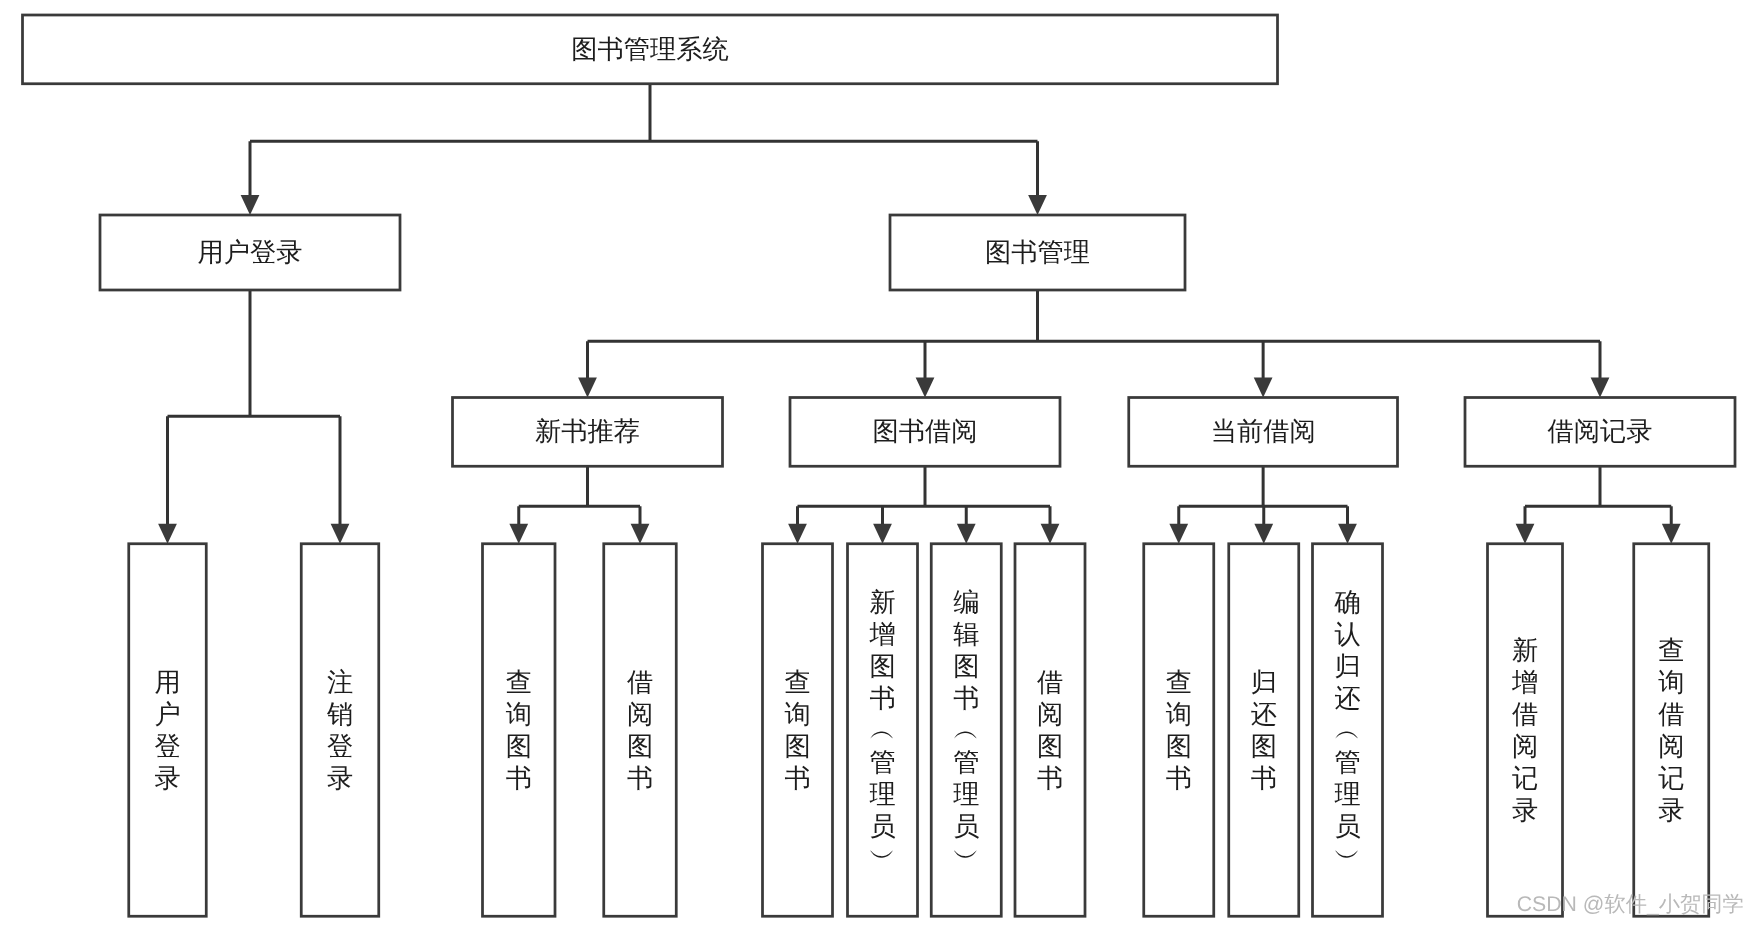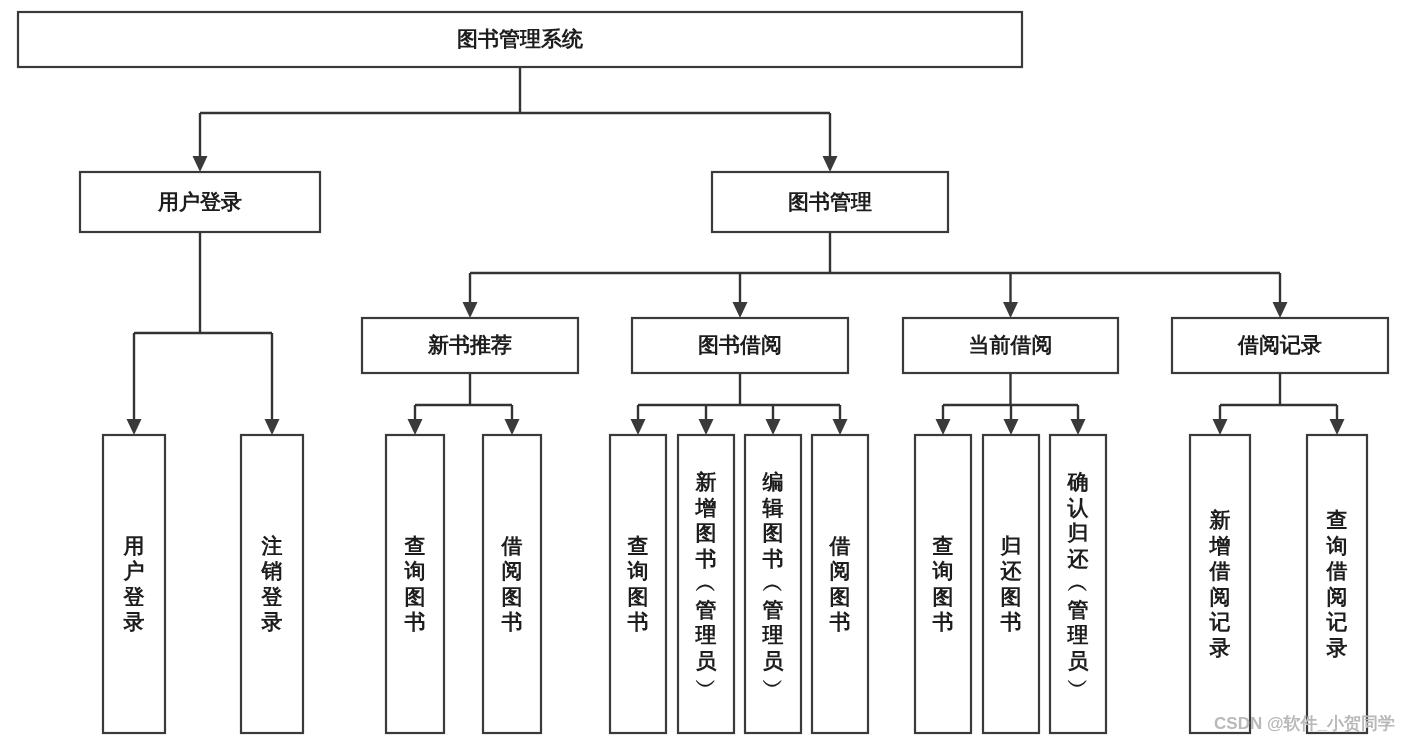--- a/index.html
+++ b/index.html
@@ -12,21 +12,20 @@
     width: 1405px;
     height: 747px;
     font-family: "Liberation Sans", "DejaVu Sans", sans-serif;
     overflow: hidden;
     position: relative;
   }
   #diagram-root {
     position: relative;
     width: 1405px;
     height: 620px;
-    font-weight: bold;
   }
   svg#tree-svg {
     position: absolute;
     top: 0;
     left: 0;
     width: 1405px;
     height: 747px;
     display: block;
   }
   .node-box {

